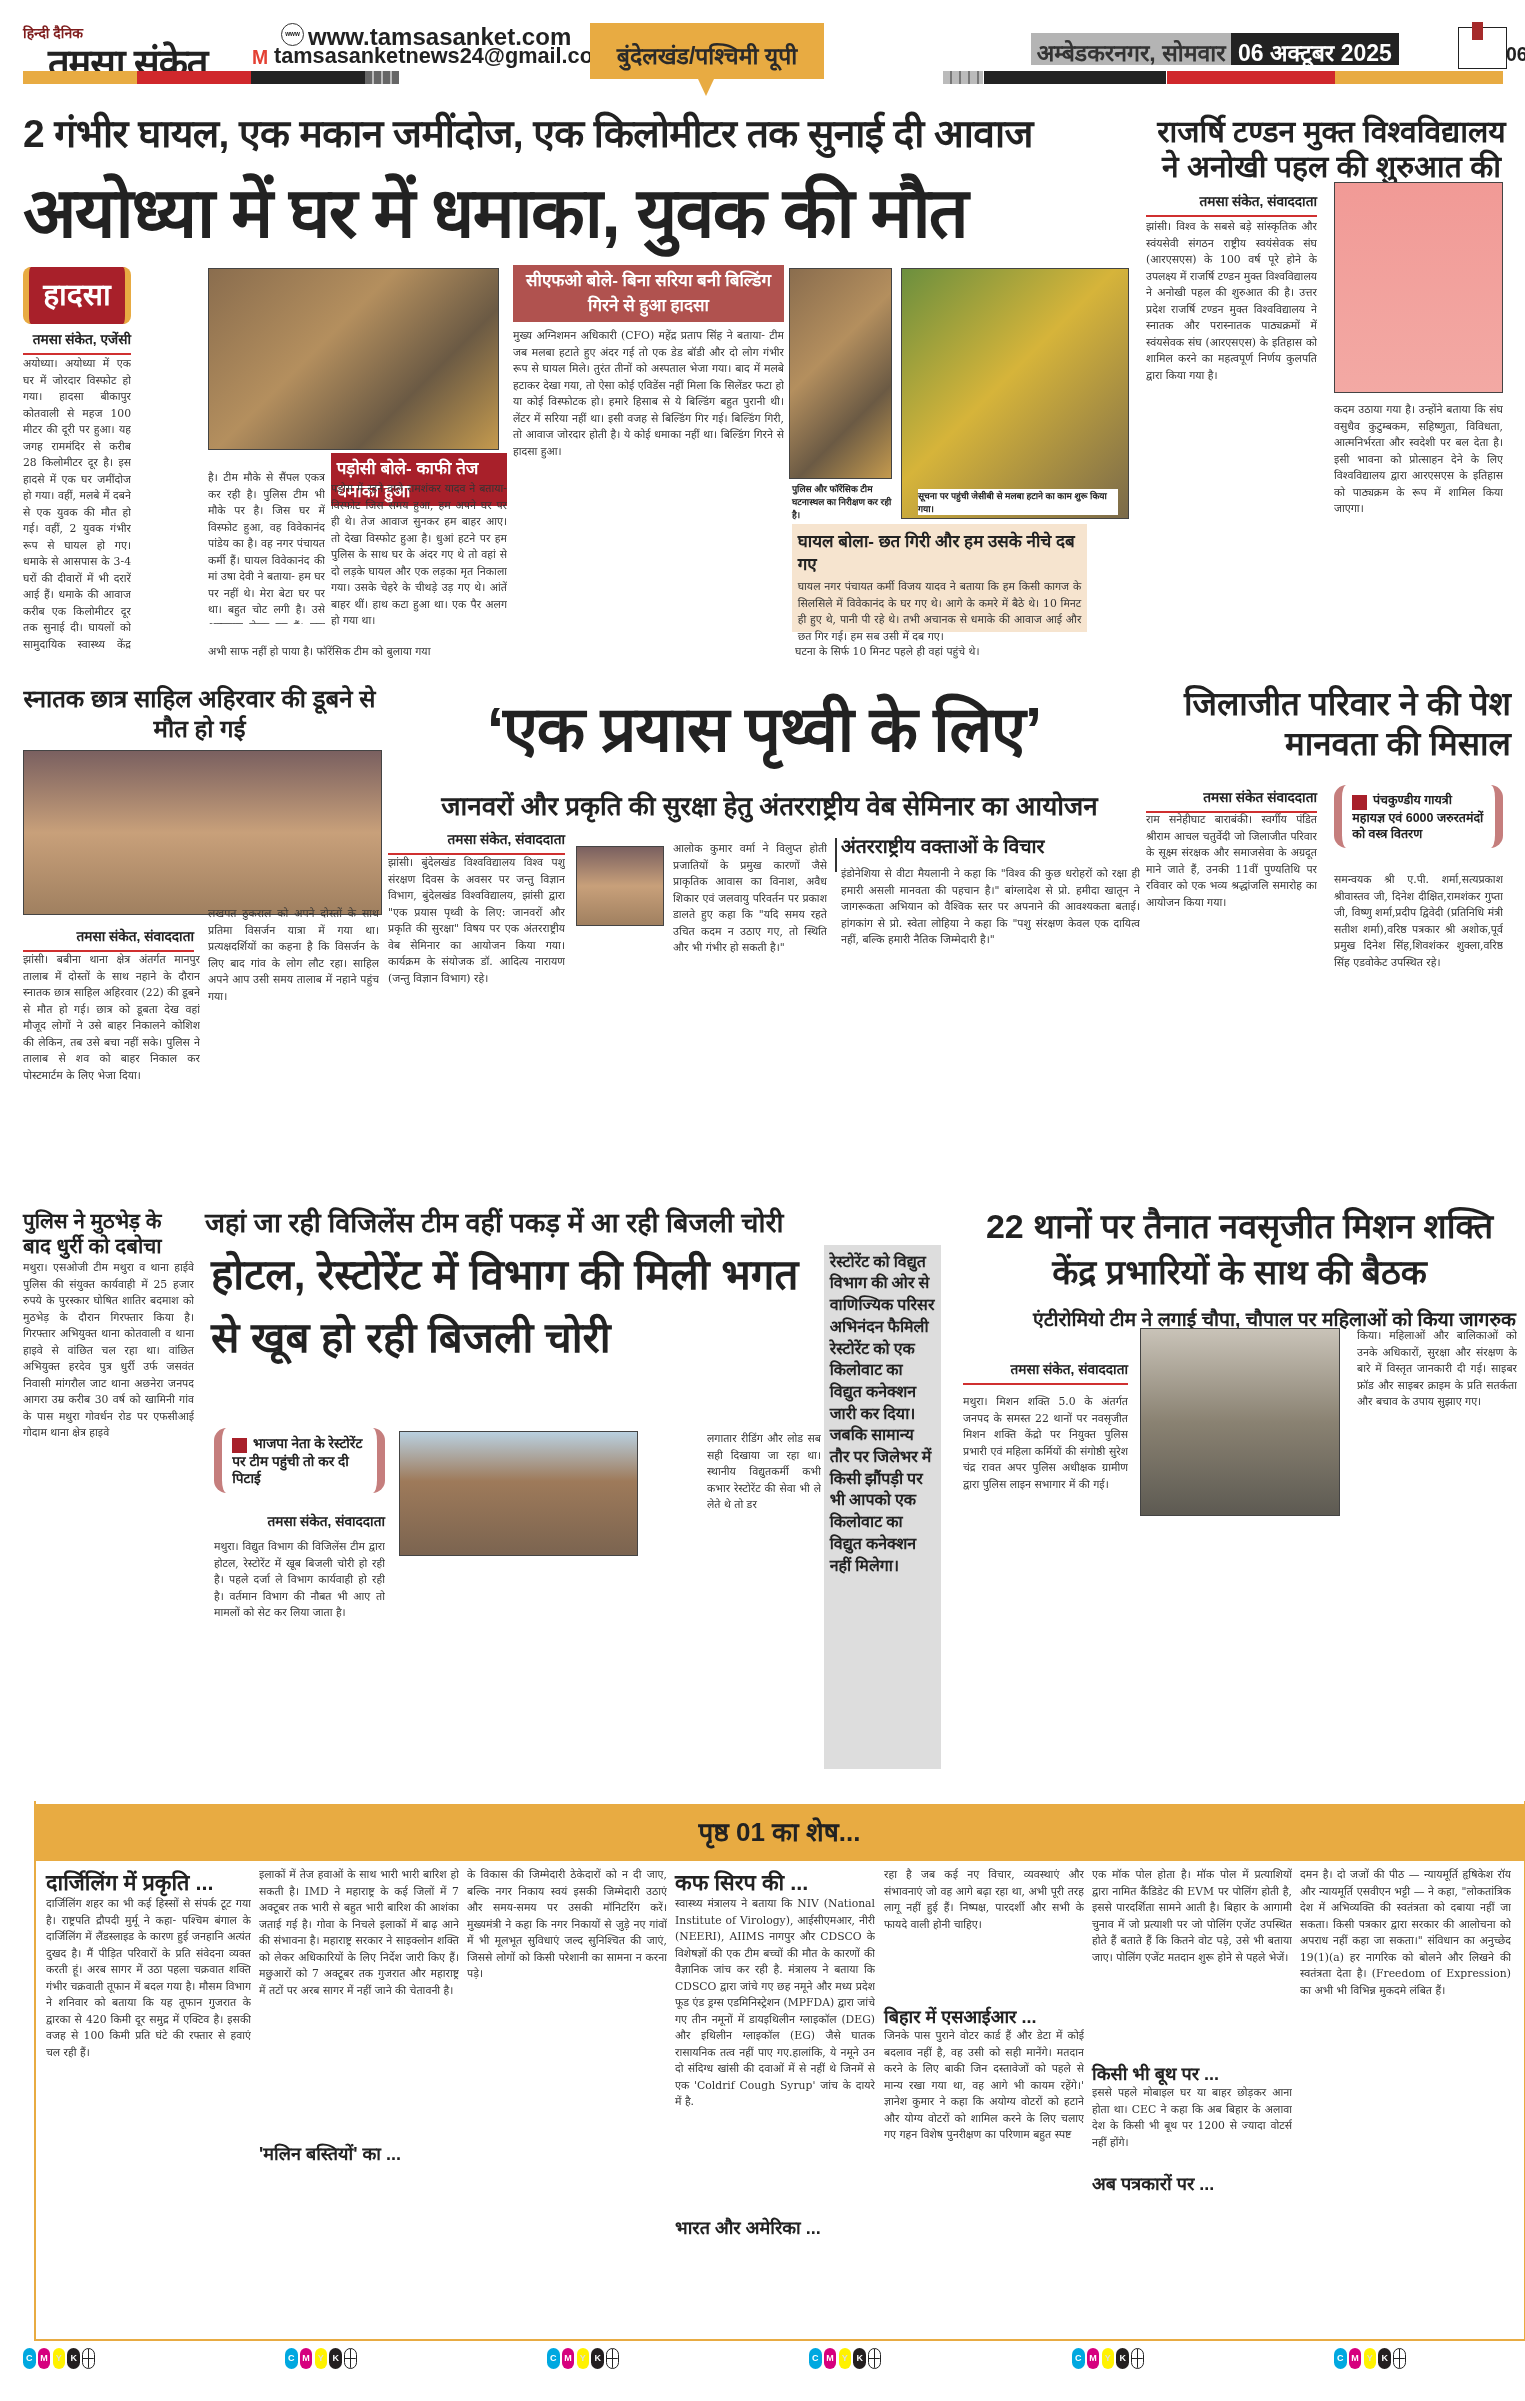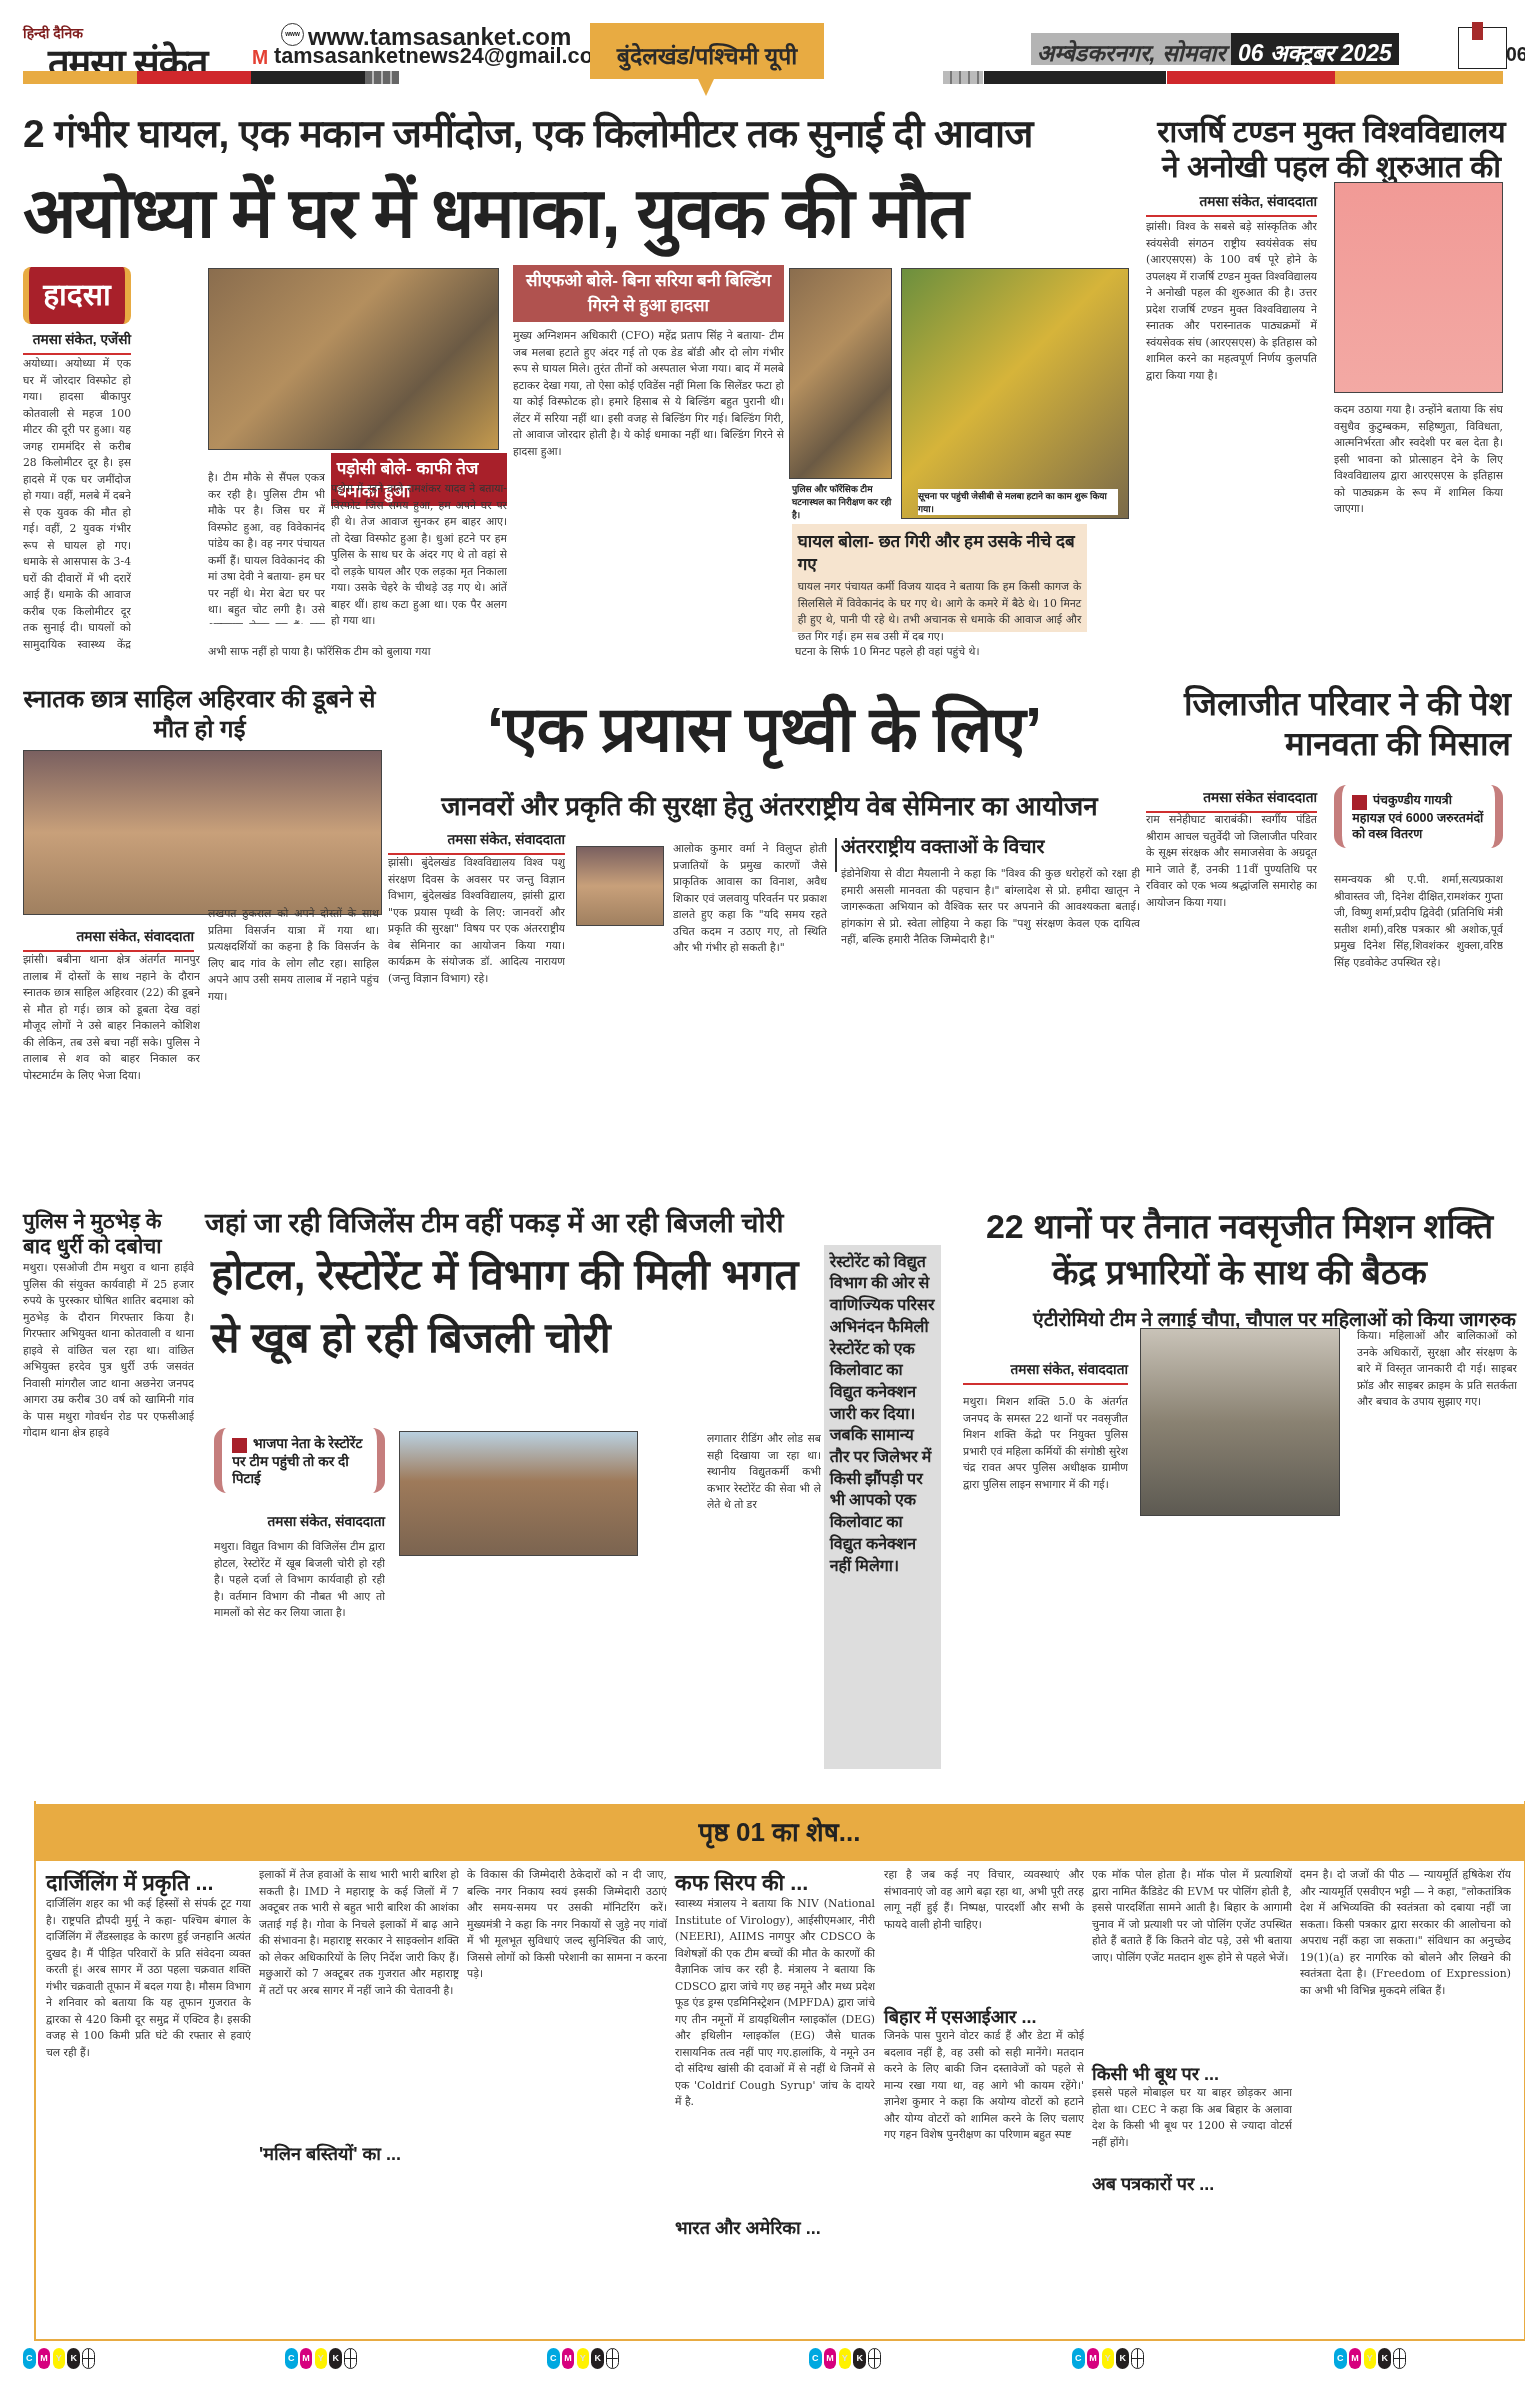--- a/index.html
+++ b/index.html
@@ -7,21 +7,21 @@
   .abs { position: absolute; }
   
   .masthead-small { left: 23px; top: 23px; font-size: 14px; font-weight: bold; color: #7f1d1d; }
   .masthead-big { left: 48px; top: 35px; font-size: 38px; font-weight: 900; color: #222; letter-spacing: -1.1px; }
   .site { left: 282px; top: 23px; font-size: 24px; font-weight: bold; color: #222; }
   .mail { left: 274px; top: 43px; font-size: 21.7px; font-weight: bold; color: #222; }
   .gmail-icon { left: 252px; top: 47px; width: 18px; height: 20.5px; font-size: 19.4px; font-weight: 900; color: #e44134; line-height: 20.5px; }
   .globe-icon { left: 281px; top: 23px; width: 23px; height: 23px; border: 1.7px solid #333; border-radius: 50%; font-size: 6.3px; text-align: center; line-height: 19.4px; font-weight: bold; }
   .section-tab { left: 590px; top: 23px; width: 234px; height: 56px; background: #e8ab42; font-size: 23px; font-weight: bold; text-align: center; padding-top: 16px; color: #2a2a2a; }
   .section-tab:after { content:""; position:absolute; left:108px; bottom:-17px; border-left:8.6px solid transparent; border-right:8.6px solid transparent; border-top:17px solid #e8ab42; }
-  .date-box { left: 1031px; top: 33px; height: 32px; display: flex; font-size: 23px; font-weight: bold; font-style: italic; }
+  .date-box { left: 1031px; top: 33px; height: 32px; display: flex; font-size: 23px; font-weight: bold; }
   .date-loc { background: #b4b4b4; color: #333; padding: 3.4px 5.7px; }
   .date-val { background: #222; color: #fff; padding: 3.4px 6.8px; }
   .page-no { left: 1458px; top: 27px; width: 40px; height: 42px; border: 1.7px solid #222; font-size: 19.4px; font-weight: bold; text-align: center; padding-top: 15px; padding-left: 47px; }
   .page-no:before { content:""; position:absolute; left:12.5px; top:-5.7px; width:11.4px; height:18px; background:#a52a2a; }
   .stripe { height: 12.5px; top: 71px; }
   
   .h-top { left: 23px; top: 105px; font-size: 39px; font-weight: 900; letter-spacing: -0.6px; color: #222; }
   .h-main { left: 23px; top: 162px; font-size: 70px; font-weight: 900; letter-spacing: -1.7px; color: #222; }
   .h-right { left: 1149px; top: 114px; width: 365px; font-size: 30px; font-weight: 900; line-height: 35px; text-align: center; color: #222; }
   .byline { font-size: 13.7px; font-weight: bold; border-bottom: 2.3px solid #d03030; padding-bottom: 4.6px; text-align: right; color: #222; }

